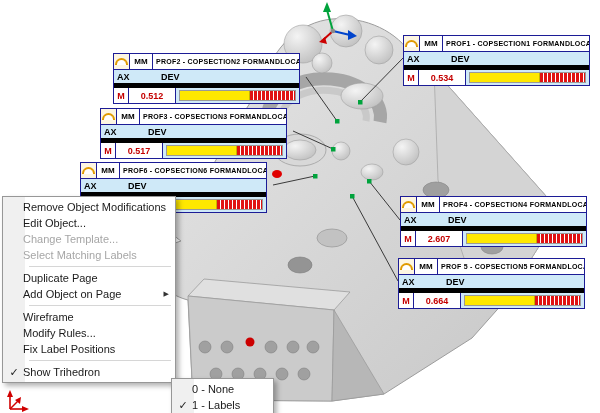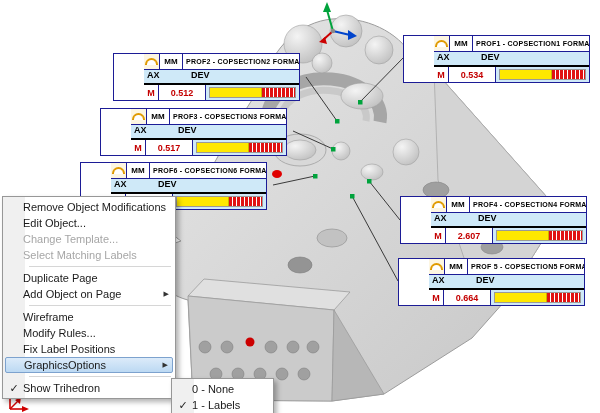--- a/index.html
+++ b/index.html
@@ -1,27 +1,27 @@
 <!DOCTYPE html>
 <html><head>
 <meta charset="utf-8">
 <style>
   html,body{margin:0;padding:0;background:#fff;}
   body{width:600px;height:413px;overflow:hidden;font-family:"Liberation Sans",sans-serif;}
   .stage{position:relative;width:600px;height:413px;background:#fff;}
   .stage > svg{position:absolute;left:0;top:0;z-index:1;}
 
   
-  .meas-label{position:absolute;width:187px;background:#fff;border:1px solid #1c1c96;z-index:5;box-sizing:border-box;padding-left:30px;}
+  .meas-label{position:absolute;width:187px;background:#fff;border:1px solid #1c1c96;z-index:5;box-sizing:border-box;}
   .ml-row1{display:flex;align-items:stretch;height:15px;border-bottom:1px solid #1c1c96;background:#fff;}
   .ml-icon{width:15px;border-right:1px solid #1c1c96;display:flex;align-items:center;justify-content:center;background:#fdf6e2;}
   .half-moon{display:block;width:9px;height:5px;border:2px solid #e09a00;border-bottom:none;border-radius:9px 9px 0 0;background:#fff;}
   .ml-unit{width:22px;border-right:1px solid #1c1c96;display:flex;align-items:center;justify-content:center;font-size:8px;font-weight:bold;color:#000;}
   .ml-title{flex:1;display:flex;align-items:center;padding-left:3px;font-size:7px;font-weight:bold;letter-spacing:.25px;white-space:nowrap;overflow:hidden;color:#000;}
-  .ml-row2{display:flex;align-items:flex-start;height:13px;border-bottom:2px solid #000000;background:#cfe9f8;font-size:9px;font-weight:bold;color:#000;}
+  .ml-row2{display:flex;align-items:center;height:13px;border-bottom:5px solid #000000;background:#cfe9f8;font-size:9px;font-weight:bold;color:#000;}
   .ml-ax{width:44px;padding-left:3px;}
   .ml-dev{flex:1;}
   .ml-row3{display:flex;align-items:stretch;height:15px;background:#fff;font-size:9px;font-weight:bold;color:#c40000;}
   .ml-m{width:14px;border-right:1px solid #1c1c96;display:flex;align-items:center;justify-content:center;}
   .ml-val{width:46px;border-right:1px solid #1c1c96;display:flex;align-items:center;justify-content:center;}
   .ml-gauge{flex:1;background:#cfe9f8;display:flex;align-items:center;padding:0 3px;}
   .g-bar{display:flex;width:100%;height:9px;background:#fff;border:1px solid #9a9a9a;overflow:hidden;}
   .g-yellow{width:60%;background:#ffe800;border-right:1px solid #c8b400;}
   .g-red{flex:1;background:#e01212;background-image:repeating-linear-gradient(to right,rgba(0,0,0,0) 0,rgba(0,0,0,0) 3px,#fff 3px,#fff 4px);}
 
@@ -319,25 +319,20 @@
       <span class="mi-label">Wireframe</span>
     </div>
     <div class="mi">
       <span class="mi-check"></span>
       <span class="mi-label">Modify Rules...</span>
     </div>
     <div class="mi">
       <span class="mi-check"></span>
       <span class="mi-label">Fix Label Positions</span>
     </div>
-    <div class="mi highlight">
-      <span class="mi-check"></span>
-      <span class="mi-label">GraphicsOptions</span>
-      <span class="mi-arrow">▶</span>
-    </div>
     <div class="sep"></div>
     <div class="mi">
       <span class="mi-check">✓</span>
       <span class="mi-label">Show Trihedron</span>
     </div>
   </div>
 
   <div class="ctx-submenu">
     <div class="mi">
       <span class="mi-check"></span>

